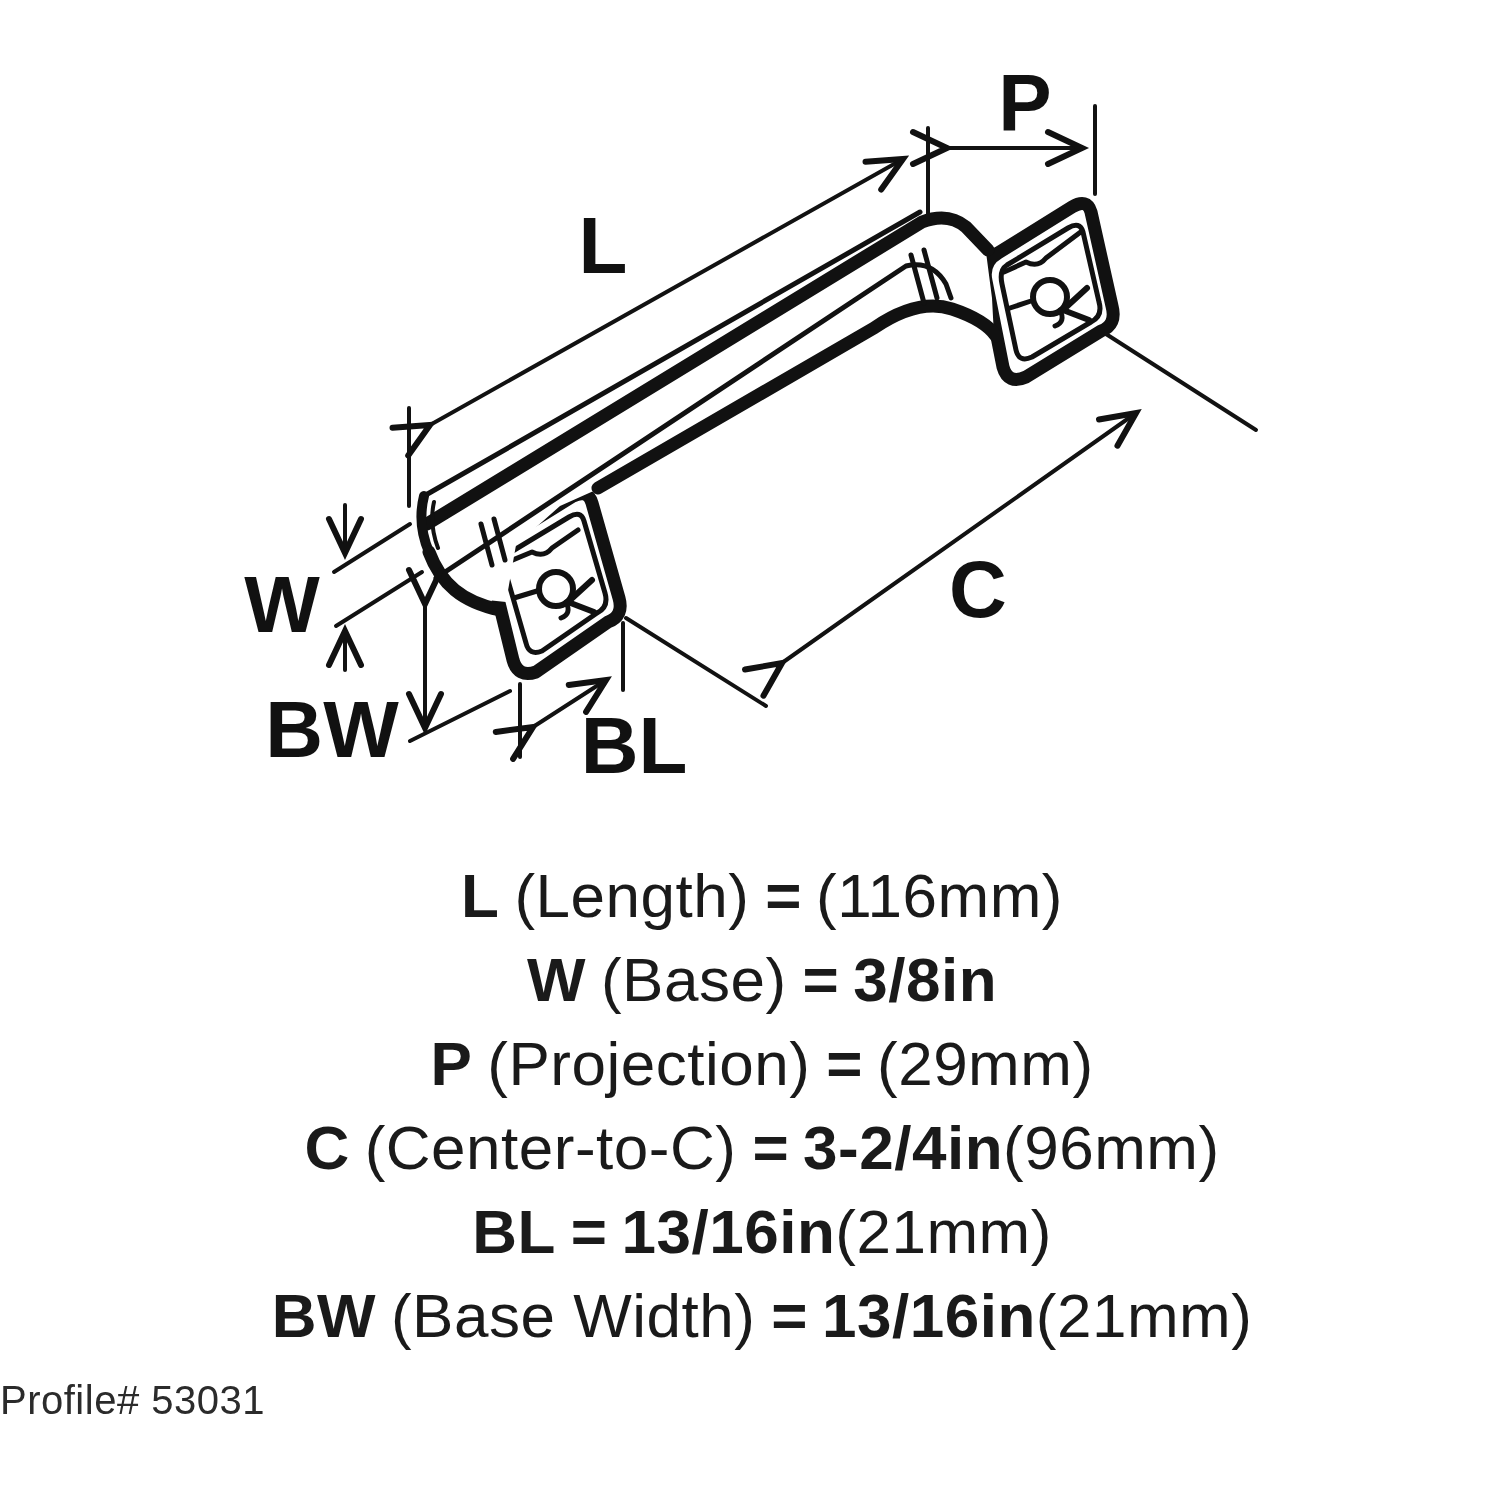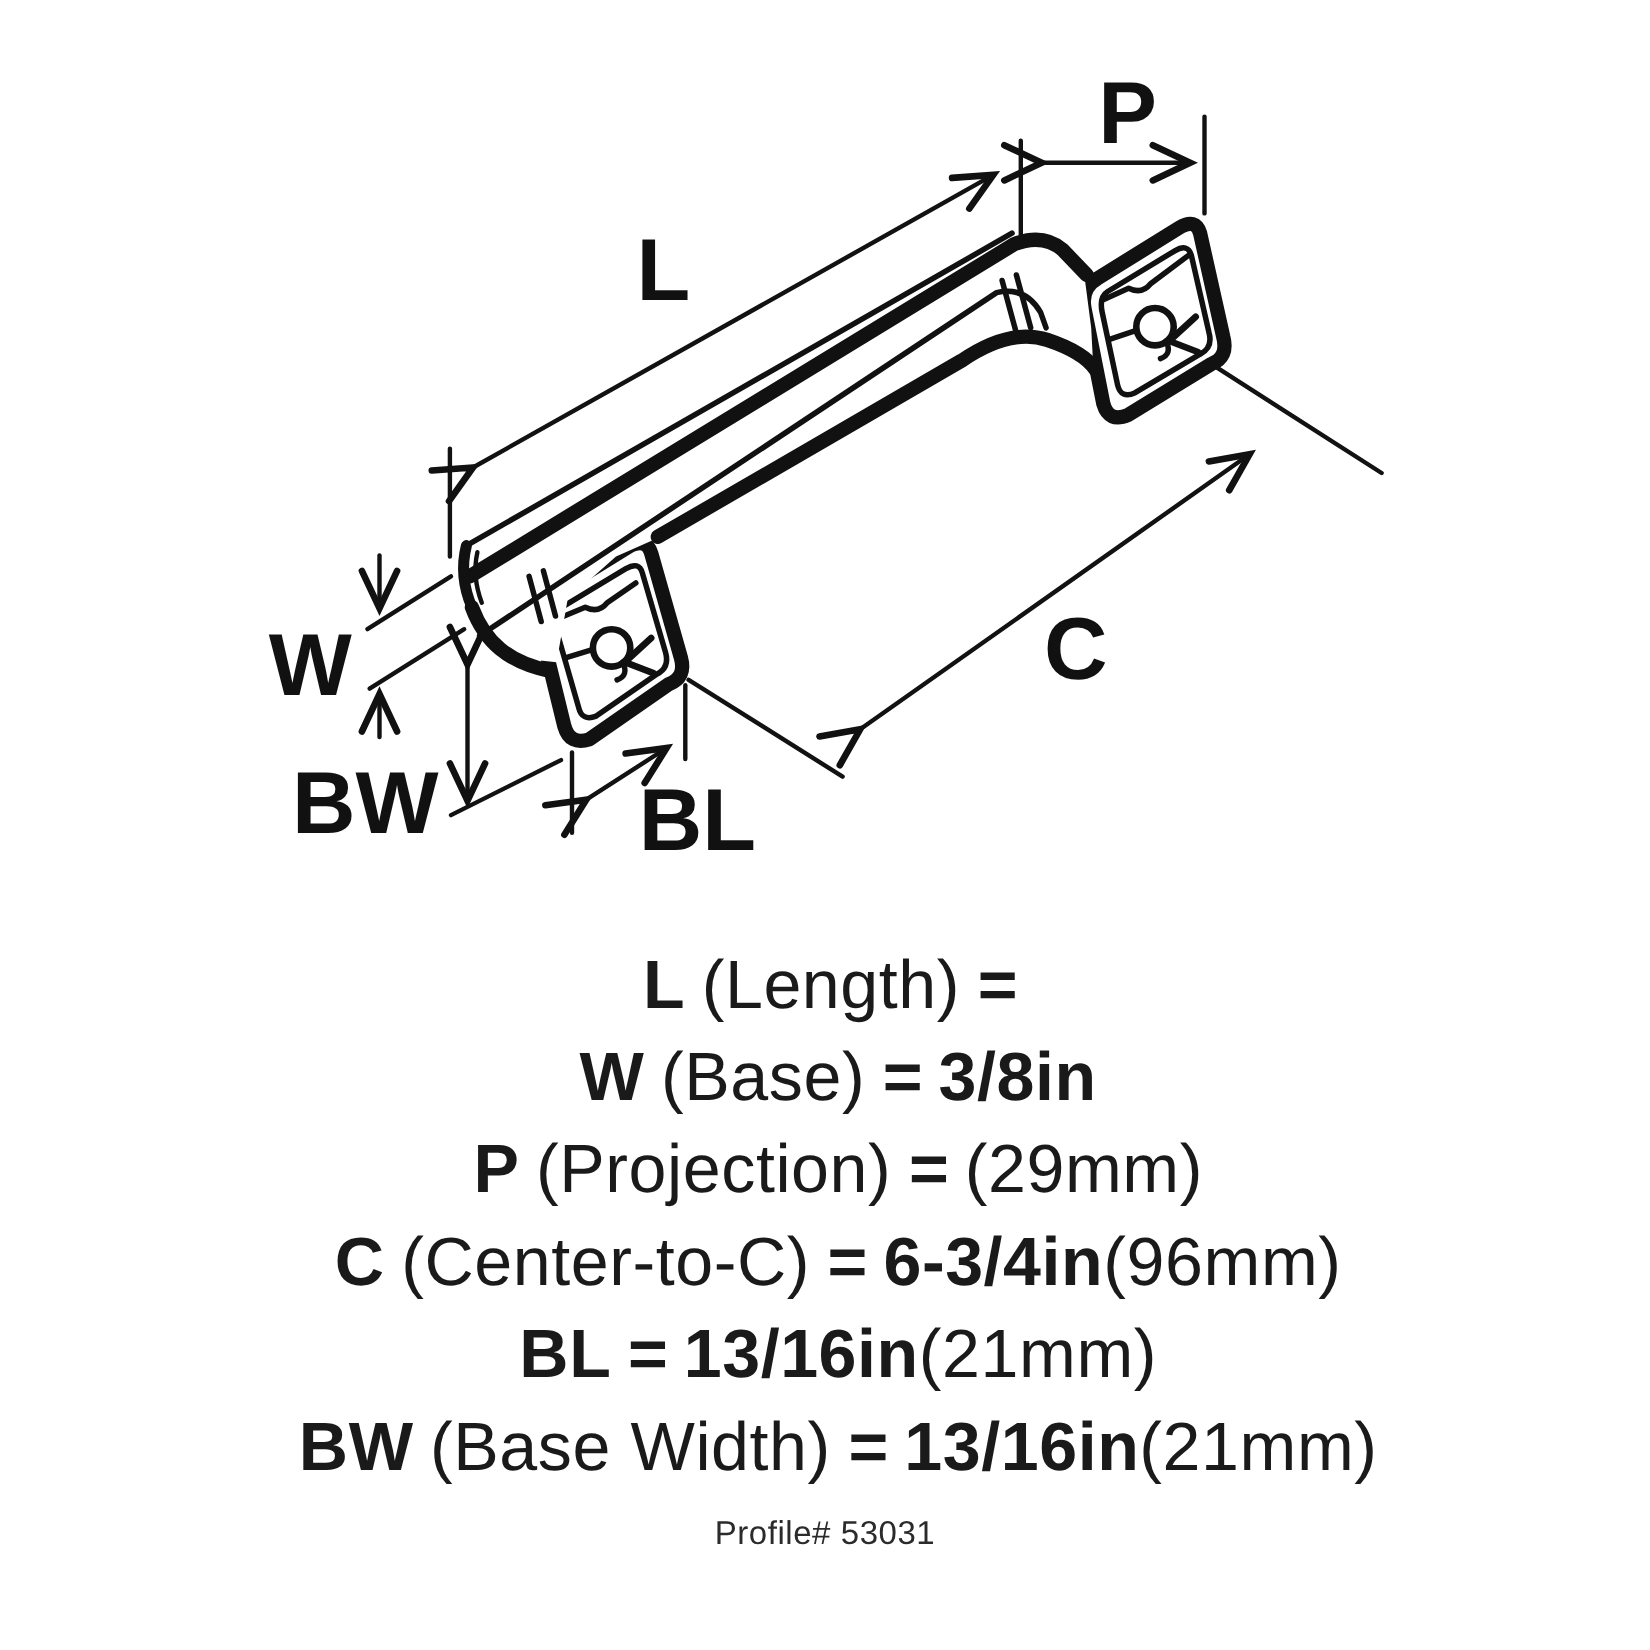--- a/index.html
+++ b/index.html
@@ -8,22 +8,22 @@
   svg{position:absolute;top:0;left:0;}
   .dim-label{font-family:"Liberation Sans",sans-serif;font-weight:700;font-size:80px;fill:#111111;}
   .specs{position:absolute;top:853px;left:0;right:0;display:flex;flex-direction:column;align-items:center;}
   .spec-row{height:84px;display:flex;align-items:center;justify-content:center;white-space:pre;
             font-size:62px;letter-spacing:.5px;color:#1a1a1a;padding-left:24px;}
   .spec-row .b{font-weight:700;}
   .spec-row .r{font-weight:400;text-align:center;}
   .spec-row .code{margin-right:15px;}
   .spec-row .label{margin-right:16px;}
   .spec-row .eq{margin-right:14px;}
-  .footer{position:absolute;top:1378px;left:0;right:0;text-align:center;
-          font-size:30px;font-weight:400;color:#2b2b2b;letter-spacing:.5px;}
+  .footer{position:absolute;top:1378px;left:0;right:0;text-align:left;
+          font-size:40px;font-weight:400;color:#2b2b2b;letter-spacing:.5px;}
 </style>
 </head>
 <body>
 
 <div class="stage">
 
   <svg width="1500" height="840" viewBox="0 0 1500 840">
     <defs>
       <marker id="ah" markerWidth="12" markerHeight="10" refX="10" refY="5" orient="auto">
         <path d="M1.5,1 L10,5 L1.5,9" fill="none" stroke="#111" stroke-width="1.5" stroke-linecap="round"></path>
@@ -107,38 +107,39 @@
     <text class="dim-label" x="282" y="632" text-anchor="middle">W</text>
     <text class="dim-label" x="332" y="757" text-anchor="middle">BW</text>
     <text class="dim-label" x="634" y="773" text-anchor="middle">BL</text>
   </svg>
 
   <div class="specs">
     <div class="spec-row">
       <span class="b code">L</span>
       <span class="r label">(Length)</span>
       <span class="b eq">=</span>
+      <span class="r">(116mm)</span>
     </div>
     <div class="spec-row">
       <span class="b code">W</span>
       <span class="r label">(Base)</span>
       <span class="b eq">=</span>
       <span class="b">3/8in</span>
     </div>
     <div class="spec-row">
       <span class="b code">P</span>
       <span class="r label">(Projection)</span>
       <span class="b eq">=</span>
       <span class="r">(29mm)</span>
     </div>
     <div class="spec-row">
       <span class="b code">C</span>
       <span class="r label">(Center-to-C)</span>
       <span class="b eq">=</span>
-      <span class="b">6-3/4in</span>
+      <span class="b">3-2/4in</span>
       <span class="r">(96mm)</span>
     </div>
     <div class="spec-row">
       <span class="b code">BL</span>
       <span class="b eq">=</span>
       <span class="b">13/16in</span>
       <span class="r">(21mm)</span>
     </div>
     <div class="spec-row">
       <span class="b code">BW</span>

